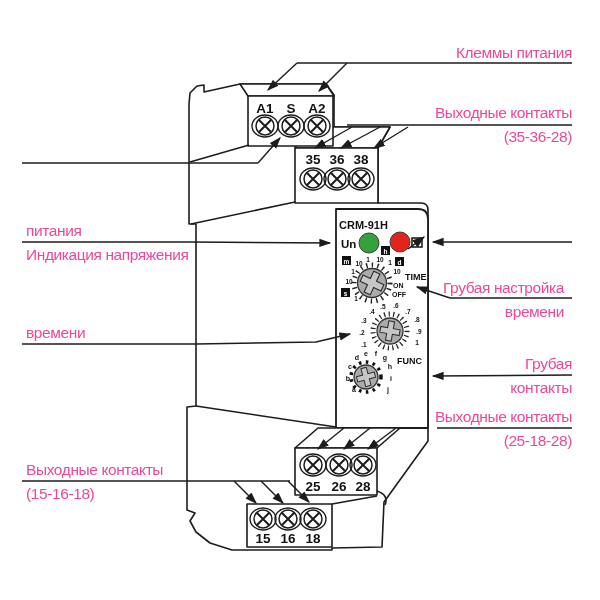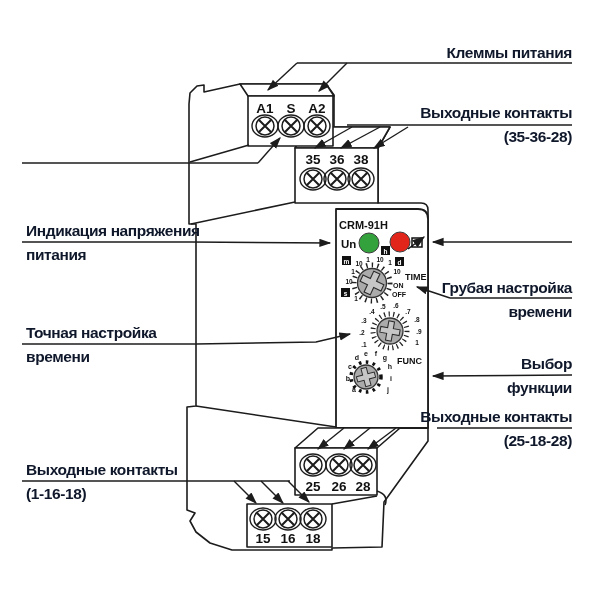--- a/index.html
+++ b/index.html
@@ -1,19 +1,19 @@
 <!DOCTYPE html>
 <html><head>
 <meta charset="utf-8">
 <style>
   html,body{margin:0;padding:0;background:#ffffff;}
   #stage{position:relative;width:600px;height:600px;background:#ffffff;overflow:hidden;
          font-family:"Liberation Sans",sans-serif;}
   #art{position:absolute;left:0;top:0;}
-  .label{position:absolute;font-size:15.5px;font-weight:700;color:#0f172a;
+  .label{position:absolute;font-size:15.5px;font-weight:400;color:#ec4899;
          letter-spacing:-0.4px;white-space:nowrap;}
   .label span{display:block;line-height:24px;}
   .r{text-align:right;}
   
   text{font-family:"Liberation Sans",sans-serif;fill:#111;}
   .tnum{font-size:13.5px;font-weight:700;text-anchor:middle;}
   .face-model{font-size:11px;font-weight:700;}
   .face-un{font-size:11.5px;font-weight:700;}
   .mark{font-size:6.5px;font-weight:700;text-anchor:middle;}
   .mark7{font-size:7px;font-weight:700;text-anchor:middle;}
@@ -244,45 +244,44 @@
   <span>Клеммы питания</span>
 </div>
 
 <div class="label r" style="right:28px;top:101px;">
   <span>Выходные контакты</span>
   <span>(35-36-28)</span>
 </div>
 
 
 <div class="label" style="left:26px;top:219px;">
+  <span>питания</span>
   <span>Индикация напряжения</span>
-  <span>питания</span>
 </div>
 
 <div class="label r" style="right:28px;top:219px;">
 </div>
 
-<div class="label r" style="right:28px;top:276px;">
+<div class="label r" style="right:36px;top:276px;">
   <span>Грубая настройка</span>
   <span>времени</span>
 </div>
 
 <div class="label" style="left:26px;top:321px;">
-  <span>Точная настройка</span>
   <span>времени</span>
 </div>
 
 <div class="label r" style="right:28px;top:352px;">
-  <span>Выбор</span>
-  <span>функции</span>
+  <span>Грубая</span>
+  <span>контакты</span>
 </div>
 
 <div class="label r" style="right:28px;top:405px;">
   <span>Выходные контакты</span>
   <span>(25-18-28)</span>
 </div>
 
 <div class="label" style="left:26px;top:458px;">
   <span>Выходные контакты</span>
-  <span>(1-16-18)</span>
+  <span>(15-16-18)</span>
 </div>
 
 </div>
 
 </body></html>

